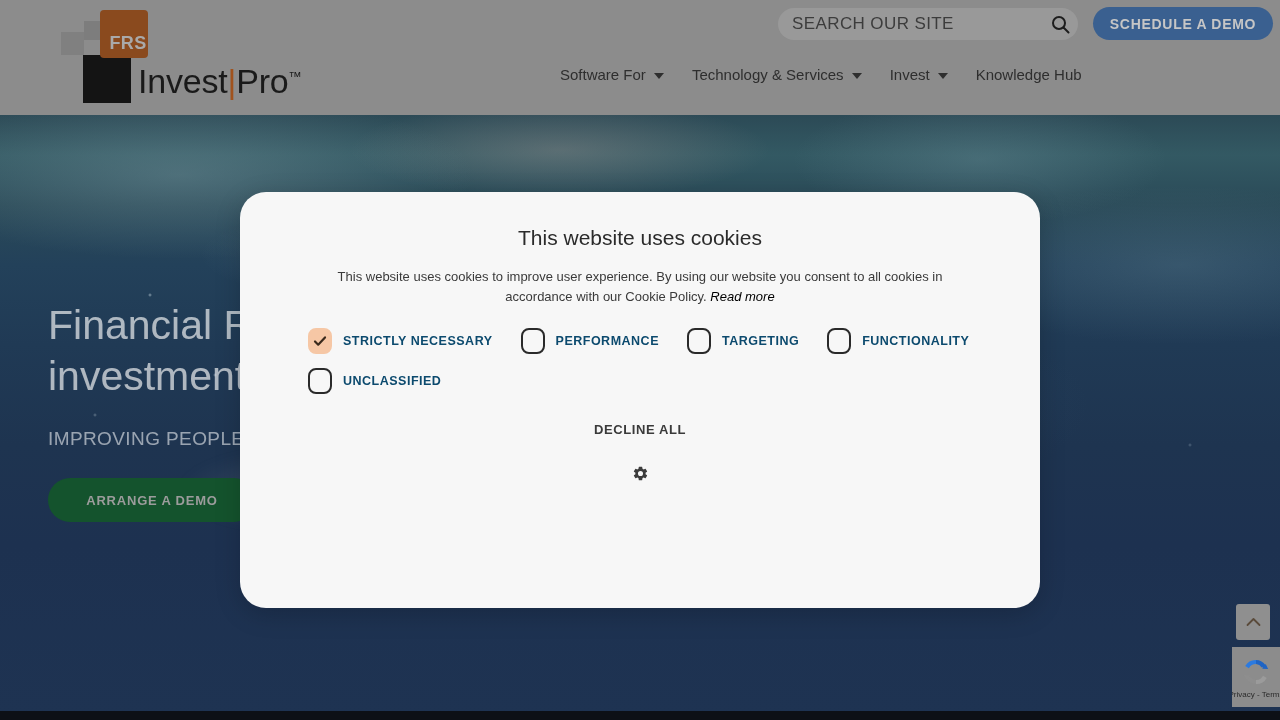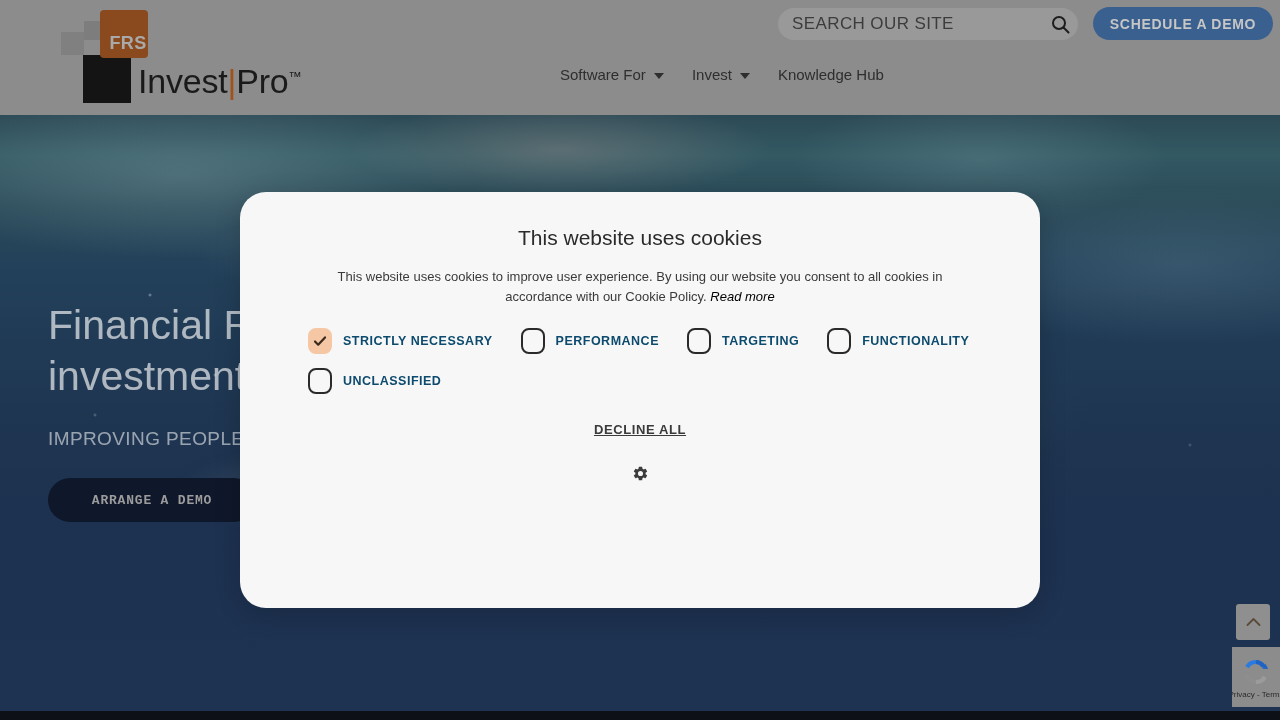--- a/index.html
+++ b/index.html
@@ -170,24 +170,24 @@
   }
   .hero-sub {
     margin-top: 26px;
     font-size: 19px;
     letter-spacing: 0.4px;
     color: rgba(230,234,238,0.62);
   }
   .arrange-btn {
     margin-top: 28px;
     width: 208px; height: 44px;
-    background: #0f172a;
+    background: #14532d;
     border: none; border-radius: 22px;
     color: #9c9c9c; font-size: 13px; font-weight: bold; letter-spacing: 0.8px;
-    font-family: Liberation Mono, monospace;
+    font-family: Liberation Sans, sans-serif;
     cursor: pointer;
   }
 
   
   .cookie-dialog {
     position: absolute;
     left: 240px; top: 192px;
     width: 800px; height: 416px;
     background: #f7f7f7;
     border-radius: 26px;
@@ -267,21 +267,20 @@
     border: none; border-radius: 21px;
     color: #ffffff; font-size: 13px; font-weight: bold; letter-spacing: 0.6px;
     font-family: "Liberation Sans", sans-serif;
     cursor: pointer;
   }
   .decline-btn {
     background: transparent; border: none;
     color: #3a3a3a; font-size: 13px; font-weight: bold; letter-spacing: 0.6px;
     font-family: "Liberation Sans", sans-serif;
     cursor: pointer;
-    text-decoration: underline;
   }
 
   .gear-row {
     display: flex; justify-content: center;
     margin-top: 28px;
   }
   .gear-btn {
     background: transparent; border: none;
     cursor: pointer; line-height: 0;
   }
@@ -356,20 +355,24 @@
           <line x1="12.5" y1="12.5" x2="17.5" y2="17.5" stroke="#1d1d1d" stroke-width="2" stroke-linecap="round"></line>
         </svg>
       </span>
     </div>
 
     <button class="demo-btn">SCHEDULE A DEMO</button>
 
     <nav class="nav">
       <div class="nav-item">
         <span>Software For</span>
+        <span class="caret"></span>
+      </div>
+      <div class="nav-item">
+        <span>Technology &amp; Services</span>
         <span class="caret"></span>
       </div>
       <div class="nav-item">
         <span>Invest</span>
         <span class="caret"></span>
       </div>
       <div class="nav-item">
         <span>Knowledge Hub</span>
       </div>
     </nav>

